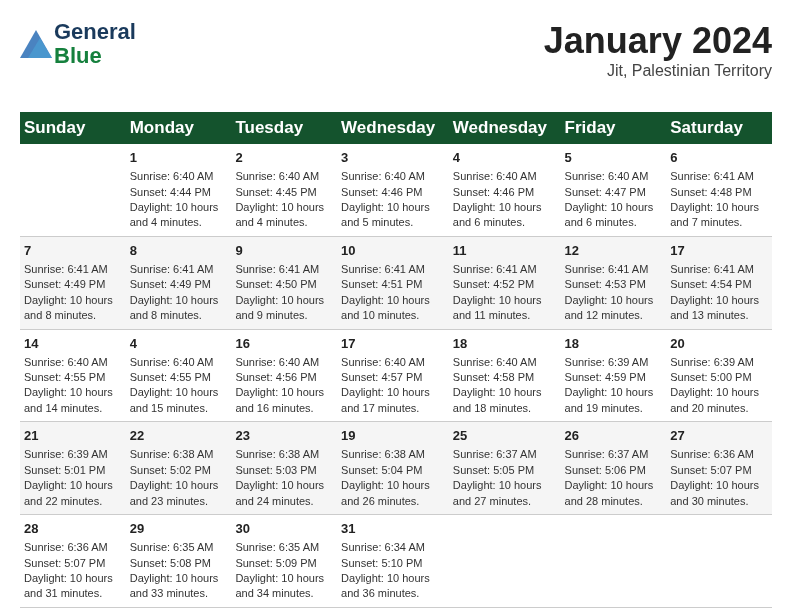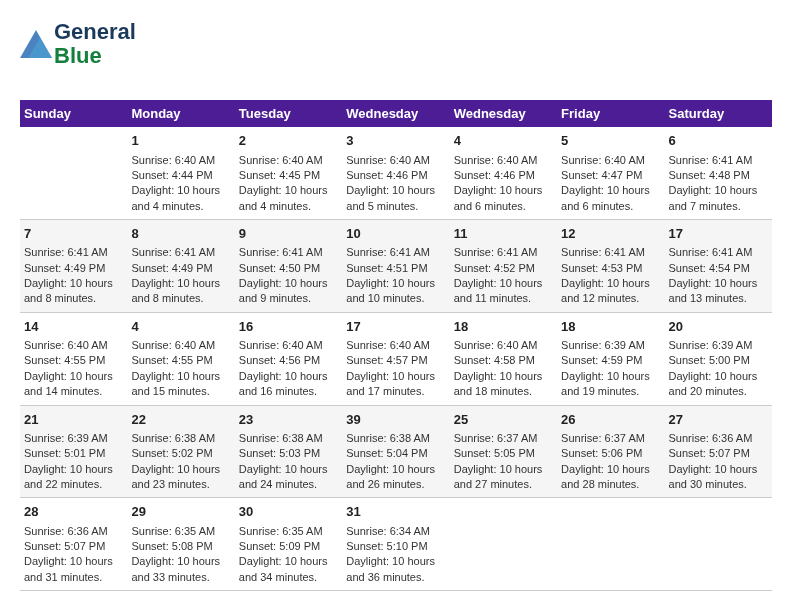--- a/index.html
+++ b/index.html
@@ -45,25 +45,25 @@
     .subtitle {
       font-size: 16px;
       color: #444;
     }
     table {
       width: 100%;
       border-collapse: collapse;
       font-size: 11px;
     }
     thead tr th {
-      background-color: #4c1d95;
+      background-color: #14532d;
       color: #fff;
       padding: 6px 4px;
       text-align: left;
-      font-size: 13px;
+      font-size: 17px;
       font-weight: bold;
     }
     tbody tr {
       border-bottom: 1px solid #ccc;
     }
     tbody tr:nth-child(odd) {
       background: #fff;
     }
     tbody tr:nth-child(even) {
       background: #f5f5f5;
@@ -92,20 +92,22 @@
   <div class="logo">
     <svg class="logo-icon" viewBox="0 0 32 28" xmlns="http://www.w3.org/2000/svg">
       <polygon points="0,28 16,0 32,28" fill="#2a6db5" opacity="0.85"></polygon>
       <polygon points="8,28 20,8 32,28" fill="#4a9fd4" opacity="0.7"></polygon>
     </svg>
     <div class="logo-text">
       General<br><span>Blue</span>
     </div>
   </div>
   <div class="title-area">
+    <div class="main-title">January 2024</div>
+    <div class="subtitle">Jit, Palestinian Territory</div>
   </div>
 </div>
 
 <table>
   <thead>
     <tr id="header-row">
         <th>Sunday</th>
         <th>Monday</th>
         <th>Tuesday</th>
         <th>Wednesday</th>
@@ -209,21 +211,21 @@
         </td>
         <td>
           <span class="day-num">22</span>
           <div class="info">Sunrise: 6:38 AM<br>Sunset: 5:02 PM<br>Daylight: 10 hours<br>and 23 minutes.</div>
         </td>
         <td>
           <span class="day-num">23</span>
           <div class="info">Sunrise: 6:38 AM<br>Sunset: 5:03 PM<br>Daylight: 10 hours<br>and 24 minutes.</div>
         </td>
         <td>
-          <span class="day-num">39</span>
+          <span class="day-num">19</span>
           <div class="info">Sunrise: 6:38 AM<br>Sunset: 5:04 PM<br>Daylight: 10 hours<br>and 26 minutes.</div>
         </td>
         <td>
           <span class="day-num">25</span>
           <div class="info">Sunrise: 6:37 AM<br>Sunset: 5:05 PM<br>Daylight: 10 hours<br>and 27 minutes.</div>
         </td>
         <td>
           <span class="day-num">26</span>
           <div class="info">Sunrise: 6:37 AM<br>Sunset: 5:06 PM<br>Daylight: 10 hours<br>and 28 minutes.</div>
         </td>

